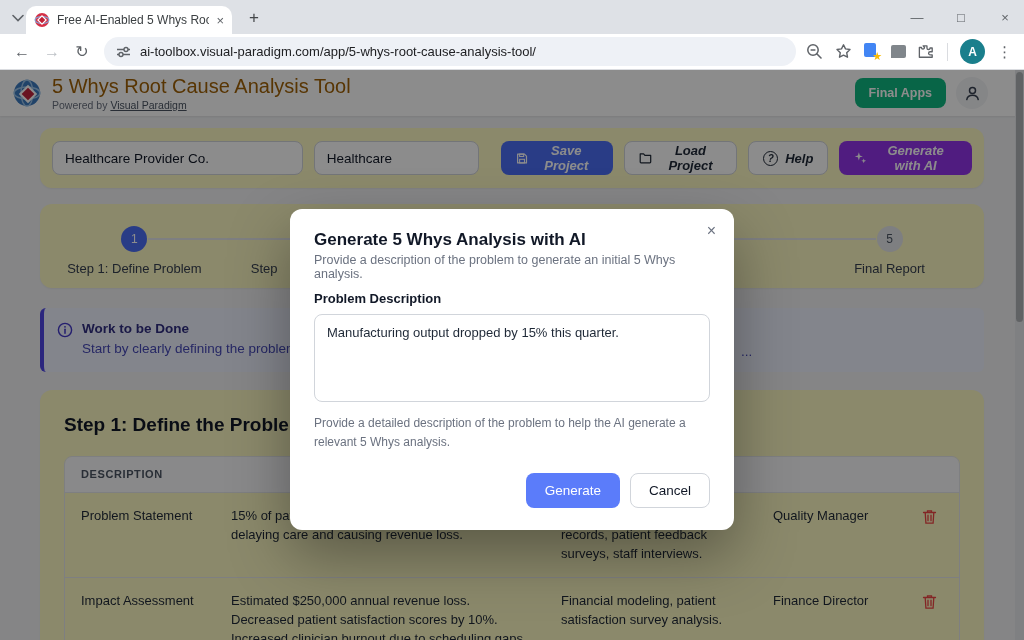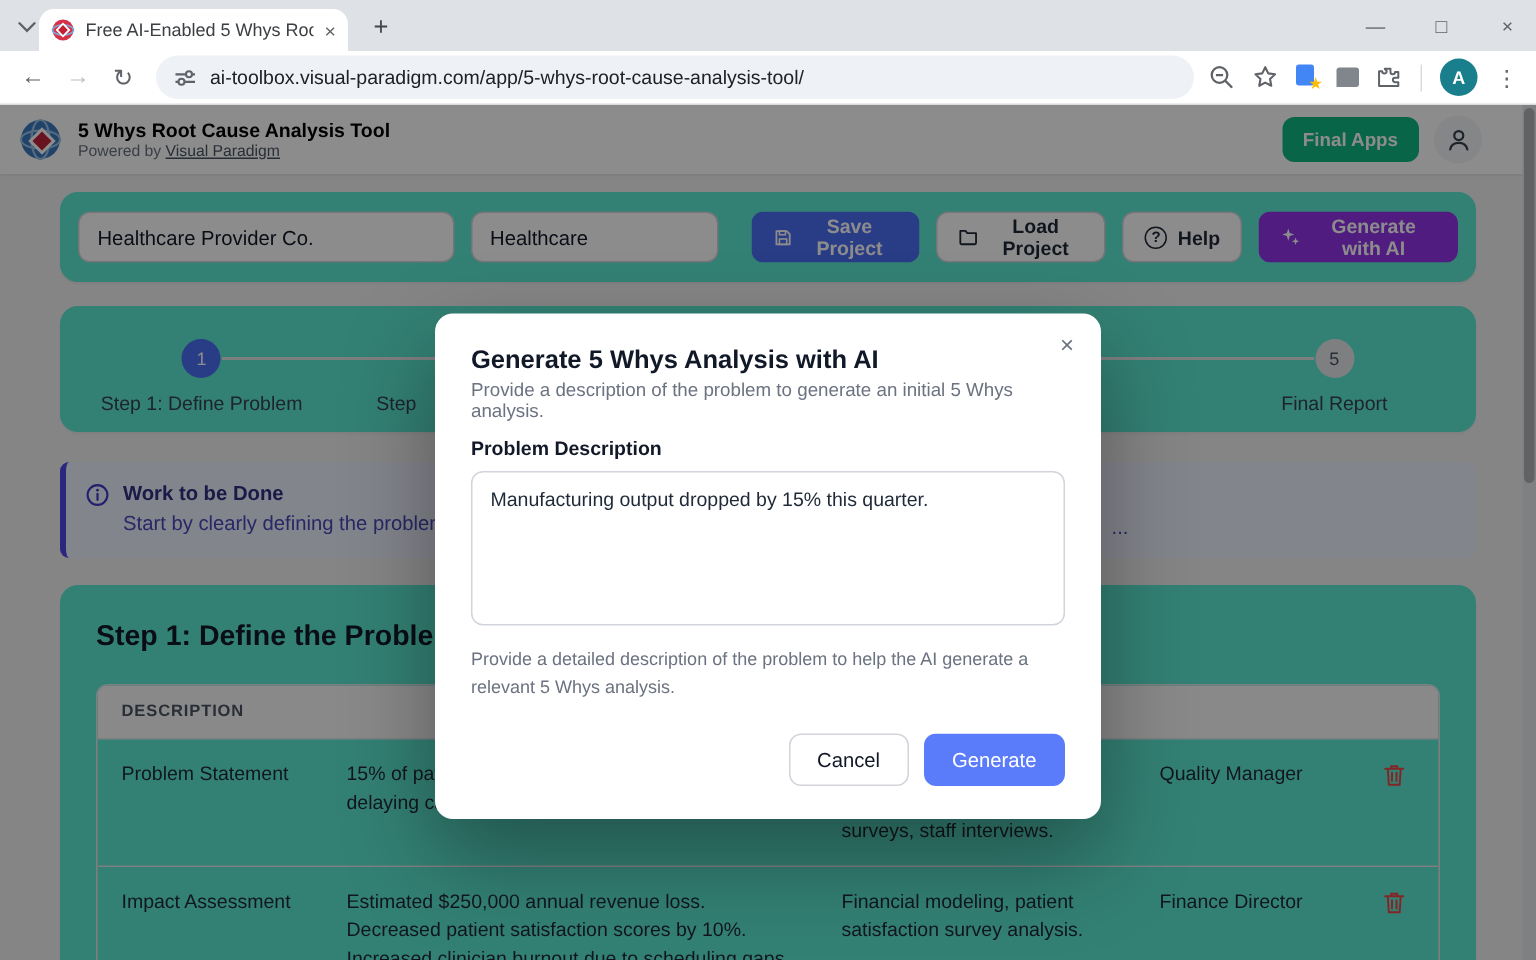--- a/index.html
+++ b/index.html
@@ -37,40 +37,40 @@
   .ext-blue .doc { position:absolute; left:0; top:0; width:12px; height:14px; background:#4285f4; border-radius:2px; }
   .ext-blue .star { position:absolute; right:-3px; bottom:-2px; color:#fbbc04; font-size:11px; line-height:1; }
   .ext-chat { width:15px; height:13px; background:#80868b; border-radius:2px 2px 2px 0; }
 
   
   .page { position:absolute; left:0; top:70px; width:1024px; height:570px; background:#f2f3f5; overflow:hidden; }
   .app-header { height:46px; background:#ffffff; box-shadow:0 1px 2px rgba(0,0,0,.08);
     display:flex; align-items:center; padding:0 14px 0 12px; }
   .logo { width:30px; height:30px; }
   .titles { margin-left:10px; }
-  .app-title { font-size:13px; font-weight:bold; color:#000000; }
+  .app-title { font-size:20px; font-weight:normal; color:#a16207; }
   .powered { font-size:10.5px; color:#6b7280; margin-top:1px; }
   .powered a { color:#4b5563; text-decoration:underline; }
   .hdr-spacer { flex:1; }
   .more-apps { background:#10b981; color:#fff; font-size:12.5px; font-weight:bold; border:none;
     border-radius:8px; padding:8px 14px; margin-right:10px; }
   .user-btn { width:32px; height:32px; border-radius:50%; background:#f3f4f6; display:flex; align-items:center;
     justify-content:center; color:#374151; margin-right:22px; }
 
   .container { padding:0 40px; }
-  .card { background:#5eead4; border-radius:12px; box-shadow:0 1px 2px rgba(0,0,0,.05); }
+  .card { background:#fef9c3; border-radius:12px; box-shadow:0 1px 2px rgba(0,0,0,.05); }
 
   .toolbar-card { margin-top:12px; height:60px; display:flex; align-items:center; padding:0 12px; gap:11px; }
   .tb-input { height:34px; border:1px solid #d1d5db; border-radius:8px; padding:0 12px; font-size:13.5px;
     color:#111827; background:#fff; font-family:inherit; }
   .tb-input.name { width:300px; }
   .tb-input.industry { width:165px; }
   .tb-spacer { flex:1; }
   .btn { height:34px; border-radius:8px; font-size:13px; font-weight:bold; display:inline-flex;
-    align-items:center; justify-content:center; gap:7px; padding:0 14px; border:1px solid transparent; }
+    align-items:center; justify-content:center; gap:7px; padding:0 14px; border:1px solid transparent;font-style:italic; }
   .btn.blue { background:#4c6ef5; color:#fff; }
   .btn.ghost { background:#fff; border-color:#d1d5db; color:#1f2937; }
   .btn.purple { background:#9333ea; color:#fff; }
   .qcircle { width:15px; height:15px; border:1.5px solid #1f2937; border-radius:50%; display:inline-flex;
     align-items:center; justify-content:center; font-size:10px; font-weight:bold; color:#1f2937; }
 
   .steps-card { margin-top:16px; height:84px; position:relative; padding-top:22px; }
   .connector { position:absolute; top:34px; left:calc(10% + 14px); right:calc(10% + 14px); height:2px; background:#e5e7eb; }
   .steps { display:flex; position:relative; }
   .step { flex:1; display:flex; flex-direction:column; align-items:center; gap:9px; }
@@ -103,21 +103,21 @@
 
   .dim { position:absolute; inset:0; background:rgba(0,0,0,.45); z-index:5; }
 
   
   .modal { position:absolute; left:290px; top:209px; width:444px; background:#ffffff; border-radius:12px;
     box-shadow:0 25px 60px rgba(0,0,0,.35); z-index:10; padding:21px 24px 22px; }
   .modal-close { position:absolute; right:18px; top:13px; color:#6b7280; font-size:16px; }
   .modal-title { font-size:17px; font-weight:bold; color:#111827; }
   .modal-sub { font-size:12.5px; color:#6b7280; margin-top:3px; }
   .field-label { font-size:13px; font-weight:bold; color:#111827; margin-top:10px; }
-  .modal textarea { margin-top:8px; width:100%; height:103px; border:1px solid #d1d5db; border-radius:8px;
+  .modal textarea { margin-top:8px; width:100%; height:88px; border:1px solid #d1d5db; border-radius:8px;
     padding:10px 12px; font-size:13px; color:#1f2937; font-family:inherit; resize:none; }
   .helper { font-size:12px; color:#6b7280; margin-top:8px; width:408px; line-height:1.55; }
   .modal-footer { display:flex; justify-content:flex-end; gap:10px; margin-top:22px; }
   .mbtn { font-size:13.5px; font-weight:500; border-radius:8px; padding:9px 18px; border:1px solid transparent; }
   .mbtn.cancel { background:#fff; border-color:#d1d5db; color:#111827; }
   .mbtn.generate { background:#5b7cfa; color:#fff; }
 
   svg { display:block; }
 </style>
 </head>
@@ -324,16 +324,16 @@
 </div>
 
 <div class="modal">
   <span class="modal-close">×</span>
   <div class="modal-title">Generate 5 Whys Analysis with AI</div>
   <div class="modal-sub">Provide a description of the problem to generate an initial 5 Whys analysis.</div>
   <div class="field-label">Problem Description</div>
   <textarea style="">Manufacturing output dropped by 15% this quarter.</textarea>
   <div class="helper">Provide a detailed description of the problem to help the AI generate a relevant 5 Whys analysis.</div>
   <div class="modal-footer">
+    <button class="mbtn generate">Generate</button>
     <button class="mbtn cancel">Cancel</button>
-    <button class="mbtn generate">Generate</button>
   </div>
 </div>
 
 </body></html>

